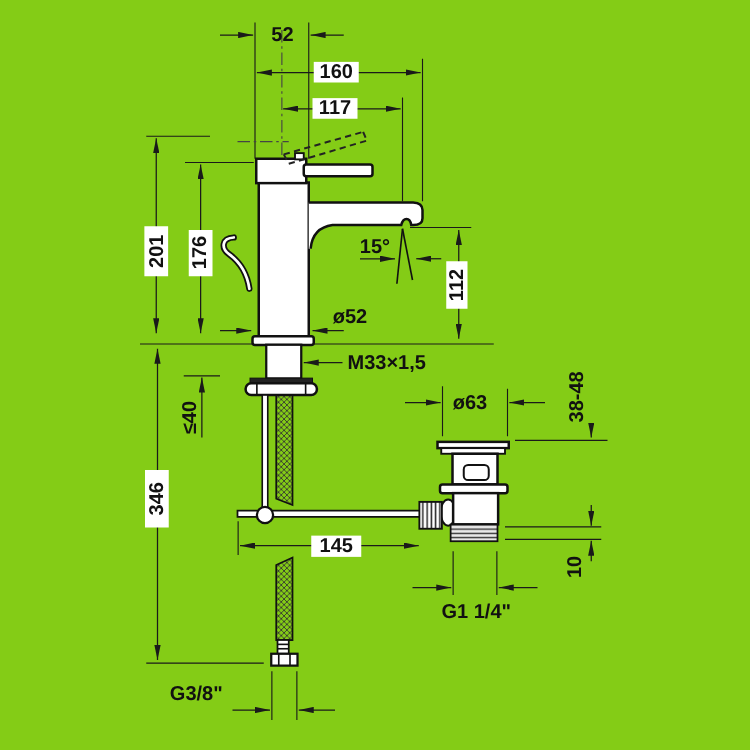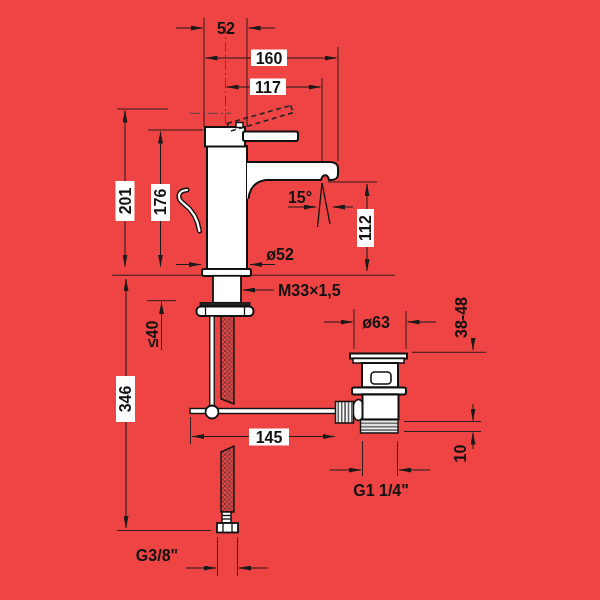--- a/index.html
+++ b/index.html
@@ -1,16 +1,16 @@
 <!DOCTYPE html>
 <html><head>
 <meta charset="utf-8">
 <style>
   html,body{margin:0;padding:0;background:#fff;}
-  .canvas{width:600px;height:600px;background:#ef4444;position:relative;font-family:"Liberation Sans",sans-serif;}
+  .canvas{width:600px;height:600px;background:#84cc16;position:relative;font-family:"Liberation Sans",sans-serif;}
   svg{display:block;}
   .dimtxt{font-family:"Liberation Sans",sans-serif;font-size:16px;font-weight:bold;fill:#111;}
   .dline{stroke:#1a1a1a;stroke-width:1;fill:none;}
   .xline{stroke:#1a1a1a;stroke-width:0.9;fill:none;}
   .cline{stroke:#444;stroke-width:0.9;fill:none;stroke-dasharray:10 3 2 3;}
   .draw{stroke:#111;fill:#fff;}
   .draw2{stroke:#111;stroke-width:2;fill:#fff;}
   .thin{stroke:#111;stroke-width:1.3;fill:none;}
   .dashp{stroke:#222;stroke-width:1.6;fill:none;stroke-dasharray:5 3.5;}
 </style>

